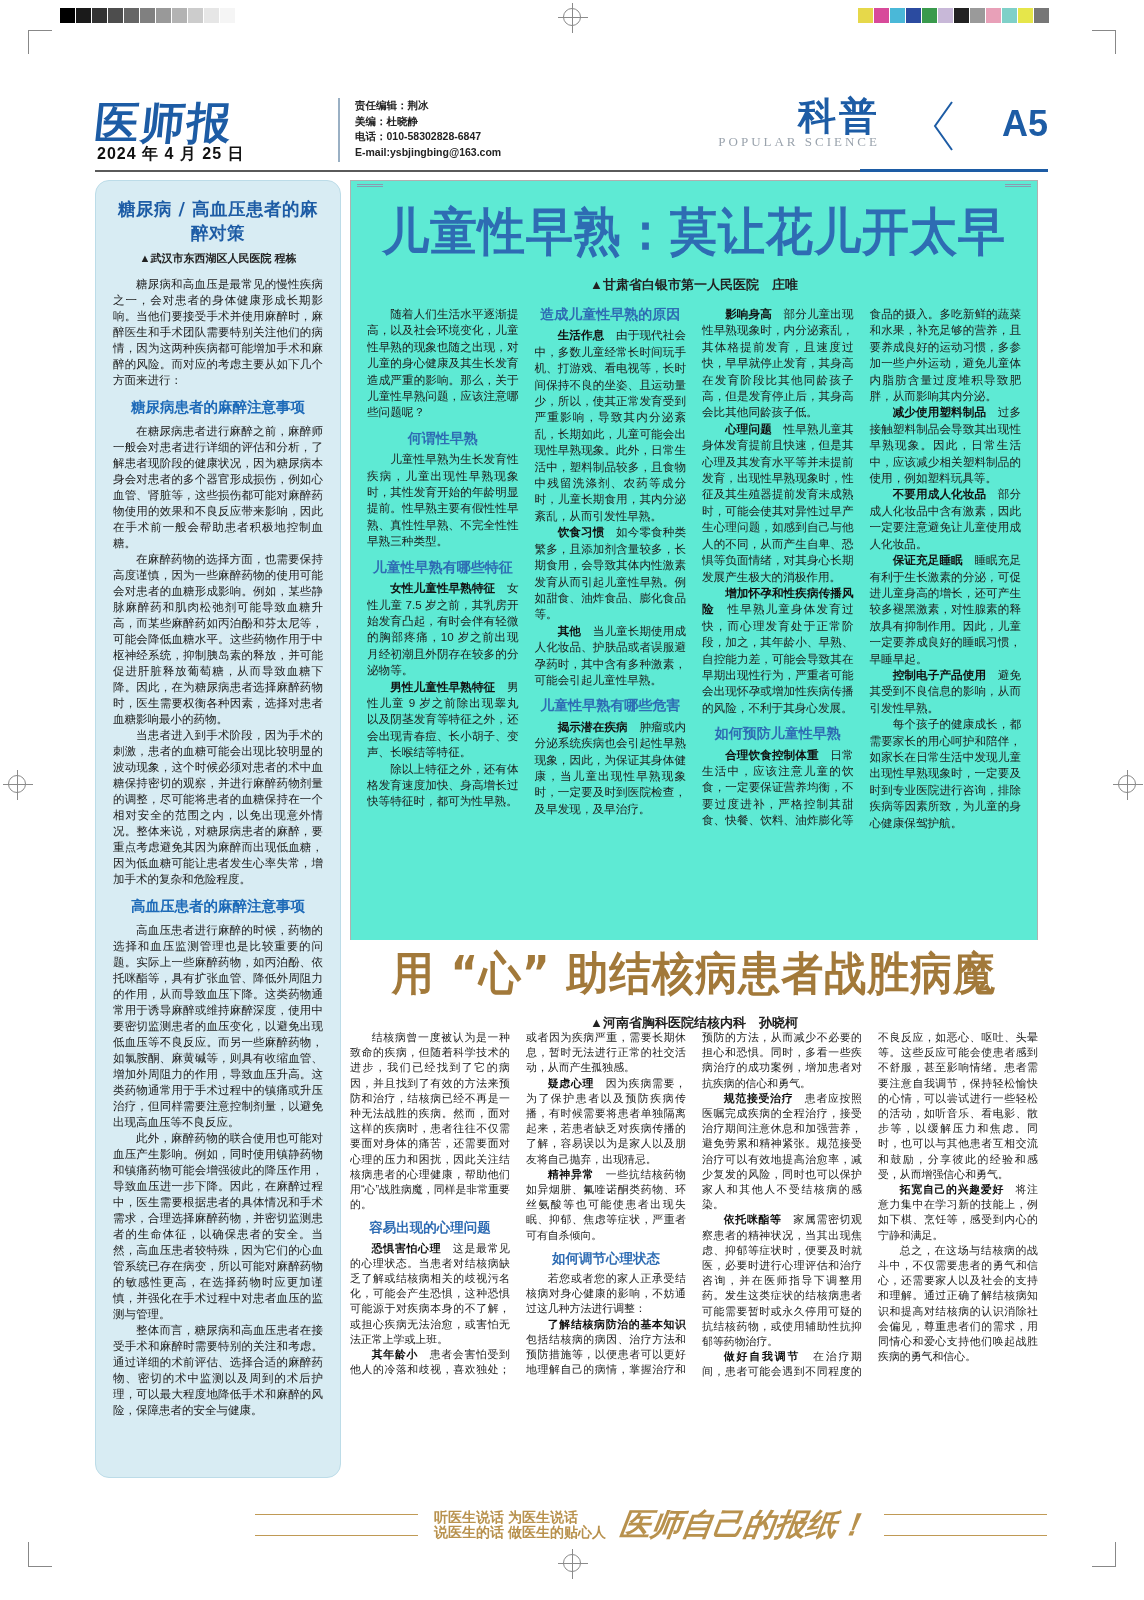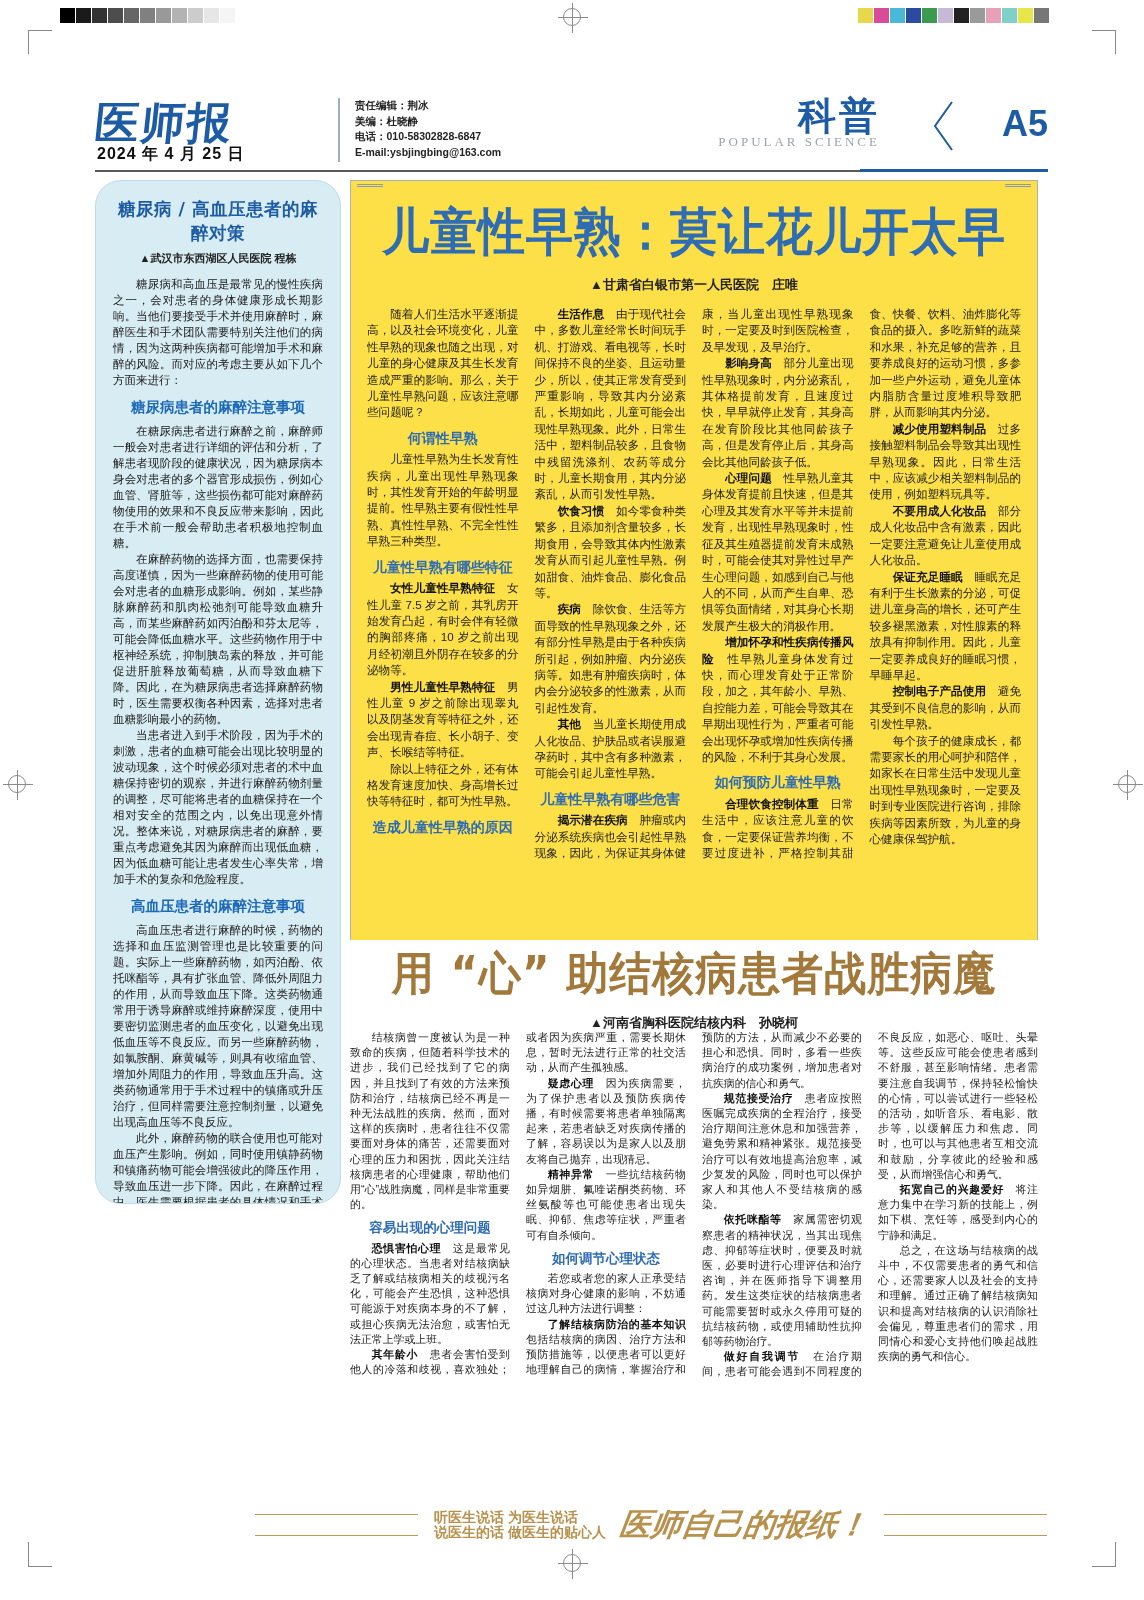--- a/index.html
+++ b/index.html
@@ -24,31 +24,31 @@
   .section-cluster { position:absolute; right:0; top:0; display:flex; align-items:center;gap:44px; }
   .kepu-block { text-align:right; margin-right:6px; }
   .kepu { font-size:38px; font-weight:bold; color:#1d5ca5; letter-spacing:3px; line-height:36px; font-family:"DejaVu Sans", sans-serif; }
   .kepu-en { font-size:13px; color:#9aa3ad; letter-spacing:3px; font-family:"Liberation Serif", serif; }
   .chevron { margin:4px 4px 0 2px; }
   .pageno { font-size:36px; font-weight:bold; color:#1d5ca5; line-height:40px; }
   .header-rule { position:absolute; left:95px; top:170px; width:953px; height:2px; background:#5a5a5a; }
   .header-rule-blue { position:absolute; left:860px; top:169px; width:188px; height:3px; background:#1d5ca5; }
 
   
-  .sidebar { position:absolute; left:95px; top:180px; width:246px; height:1024px;
-    background:#d8ecf3; border:1px solid #bcdce8; border-radius:26px; padding:16px 17px; overflow:hidden; }
+  .sidebar { position:absolute; left:95px; top:180px; width:246px; height:1298px;
+    background:#d8ecf3; border:1px solid #bcdce8; border-radius:14px; padding:16px 17px; overflow:hidden; }
   .sidebar h2 { font-size:17.5px; color:#1d5ca5; text-align:center; letter-spacing:0.5px;
     font-family:"DejaVu Sans", sans-serif; margin-bottom:6px; }
   .sidebar .byline { font-size:11px; font-weight:bold; text-align:center; color:#222; margin-bottom:10px; }
   .sidebar p { font-size:11.5px; line-height:16px; text-align:justify; text-indent:2em; color:#1c1c1c; }
   .sidebar .sec-h { font-size:14.5px; font-weight:bold; color:#1d6ab8; text-align:center; margin:10px 0 6px; }
 
   
   .mainbox { position:absolute; left:350px; top:180px; width:688px; height:760px;
-    border:1px solid #b0b0b0; border-bottom:none; background:#fde047; }
+    border:1px solid #b0b0b0; border-bottom:none; background:#5eead4; }
   .mainbox .corner { position:absolute; top:3px; width:26px; height:10px; border-top:3px double #8a9ab0; }
   .headline-blue { margin-top:20px; text-align:center; font-size:47px; font-weight:bold; color:#2e6cb3;
     letter-spacing:1px; transform:scaleY(1.08); font-family:"DejaVu Sans", sans-serif; }
   .byline-c { text-align:center; font-size:13px; font-weight:bold; color:#222; margin-top:12px; }
   .cols4 { margin:12px 16px 0; column-count:4; column-gap:16px; text-align:justify; overflow:hidden; }
   .body-a { height:642px; font-size:11.6px; line-height:16.4px; }
   .cols4 p { text-indent:2em; color:#1c1c1c; }
   .cols4 .sec-h { font-size:14px; font-weight:bold; color:#2e6cb3; text-align:center;
     text-indent:0; margin:9px 0 5px; break-inside:avoid; }
   .lead { font-weight:bold; color:#111; }
@@ -166,21 +166,20 @@
       <p>随着人们生活水平逐渐提高，以及社会环境变化，儿童性早熟的现象也随之出现，对儿童的身心健康及其生长发育造成严重的影响。那么，关于儿童性早熟问题，应该注意哪些问题呢？</p>
       <div class="sec-h">何谓性早熟</div>
       <p>儿童性早熟为生长发育性疾病，儿童出现性早熟现象时，其性发育开始的年龄明显提前。性早熟主要有假性性早熟、真性性早熟、不完全性性早熟三种类型。</p>
       <div class="sec-h">儿童性早熟有哪些特征</div>
       <p><span class="lead">女性儿童性早熟特征　</span>女性儿童 7.5 岁之前，其乳房开始发育凸起，有时会伴有轻微的胸部疼痛，10 岁之前出现月经初潮且外阴存在较多的分泌物等。</p>
       <p><span class="lead">男性儿童性早熟特征　</span>男性儿童 9 岁之前除出现睾丸以及阴茎发育等特征之外，还会出现青春痘、长小胡子、变声、长喉结等特征。</p>
       <p>除以上特征之外，还有体格发育速度加快、身高增长过快等特征时，都可为性早熟。</p>
       <div class="sec-h">造成儿童性早熟的原因</div>
       <p><span class="lead">生活作息　</span>由于现代社会中，多数儿童经常长时间玩手机、打游戏、看电视等，长时间保持不良的坐姿、且运动量少，所以，使其正常发育受到严重影响，导致其内分泌紊乱，长期如此，儿童可能会出现性早熟现象。此外，日常生活中，塑料制品较多，且食物中残留洗涤剂、农药等成分时，儿童长期食用，其内分泌紊乱，从而引发性早熟。</p>
       <p><span class="lead">饮食习惯　</span>如今零食种类繁多，且添加剂含量较多，长期食用，会导致其体内性激素发育从而引起儿童性早熟。例如甜食、油炸食品、膨化食品等。</p>
-      <p><span class="lead">疾病　</span>除饮食、生活等方面导致的性早熟现象之外，还有部分性早熟是由于各种疾病所引起，例如肿瘤、内分泌疾病等。如患有肿瘤疾病时，体内会分泌较多的性激素，从而引起性发育。</p>
       <p><span class="lead">其他　</span>当儿童长期使用成人化妆品、护肤品或者误服避孕药时，其中含有多种激素，可能会引起儿童性早熟。</p>
       <div class="sec-h">儿童性早熟有哪些危害</div>
       <p><span class="lead">揭示潜在疾病　</span>肿瘤或内分泌系统疾病也会引起性早熟现象，因此，为保证其身体健康，当儿童出现性早熟现象时，一定要及时到医院检查，及早发现，及早治疗。</p>
       <p><span class="lead">影响身高　</span>部分儿童出现性早熟现象时，内分泌紊乱，其体格提前发育，且速度过快，早早就停止发育，其身高在发育阶段比其他同龄孩子高，但是发育停止后，其身高会比其他同龄孩子低。</p>
       <p><span class="lead">心理问题　</span>性早熟儿童其身体发育提前且快速，但是其心理及其发育水平等并未提前发育，出现性早熟现象时，性征及其生殖器提前发育未成熟时，可能会使其对异性过早产生心理问题，如感到自己与他人的不同，从而产生自卑、恐惧等负面情绪，对其身心长期发展产生极大的消极作用。</p>
       <p><span class="lead">增加怀孕和性疾病传播风险　</span>性早熟儿童身体发育过快，而心理发育处于正常阶段，加之，其年龄小、早熟、自控能力差，可能会导致其在早期出现性行为，严重者可能会出现怀孕或增加性疾病传播的风险，不利于其身心发展。</p>
       <div class="sec-h">如何预防儿童性早熟</div>
       <p><span class="lead">合理饮食控制体重　</span>日常生活中，应该注意儿童的饮食，一定要保证营养均衡，不要过度进补，严格控制其甜食、快餐、饮料、油炸膨化等食品的摄入。多吃新鲜的蔬菜和水果，补充足够的营养，且要养成良好的运动习惯，多参加一些户外运动，避免儿童体内脂肪含量过度堆积导致肥胖，从而影响其内分泌。</p>
       <p><span class="lead">减少使用塑料制品　</span>过多接触塑料制品会导致其出现性早熟现象。因此，日常生活中，应该减少相关塑料制品的使用，例如塑料玩具等。</p>
       <p><span class="lead">不要用成人化妆品　</span>部分成人化妆品中含有激素，因此一定要注意避免让儿童使用成人化妆品。</p>

